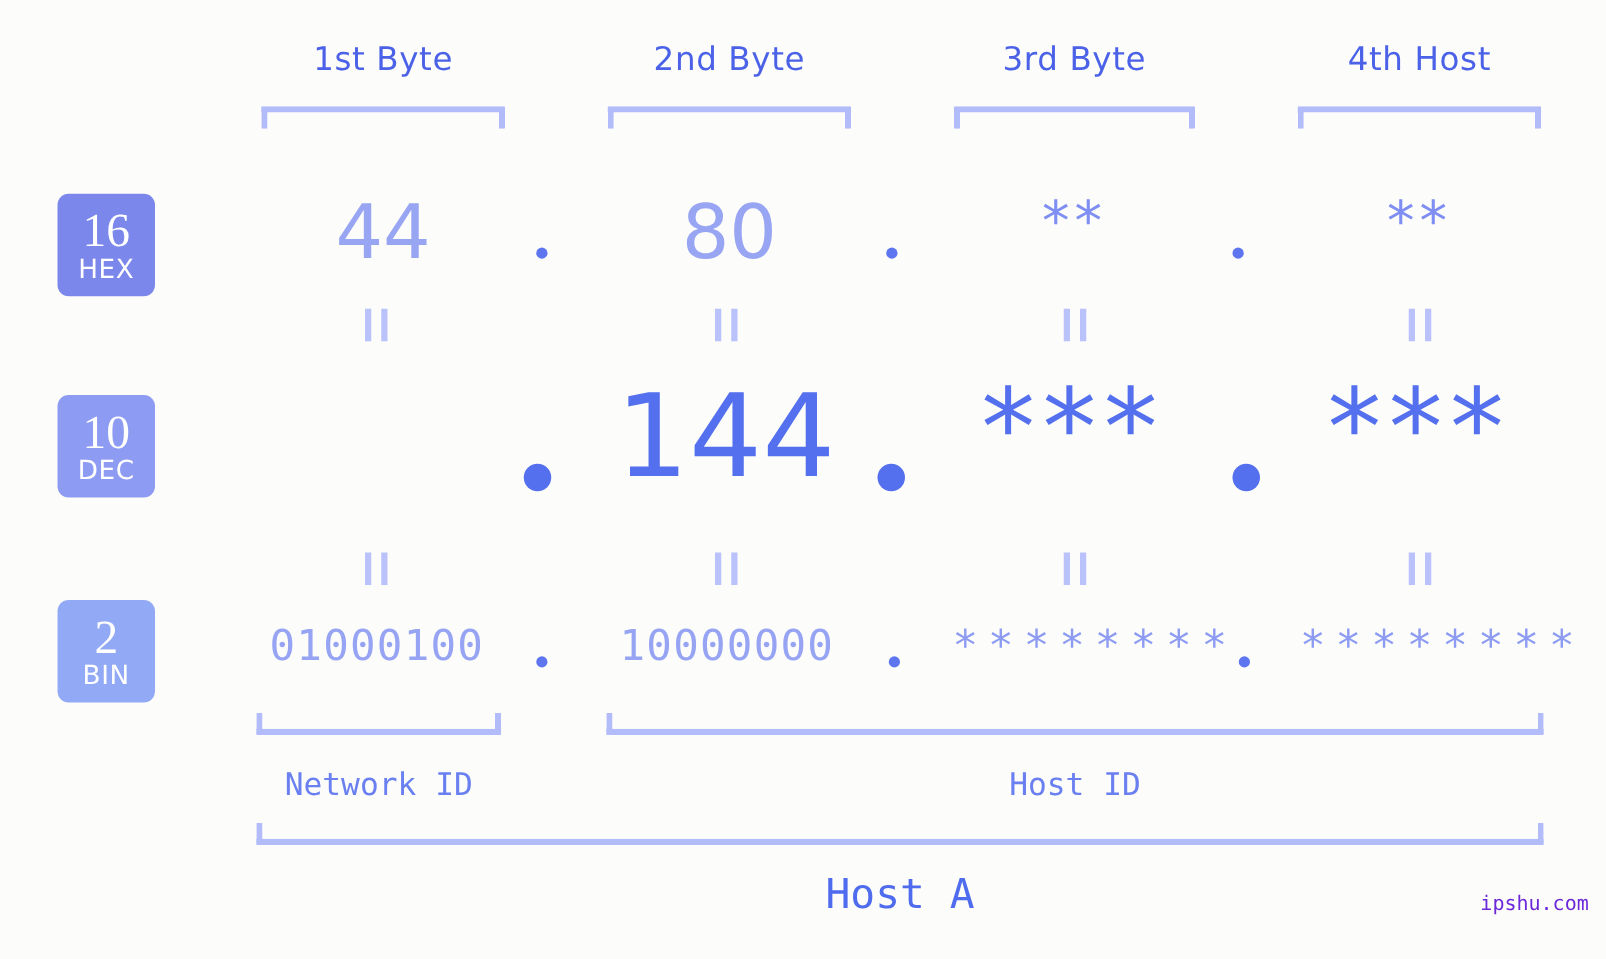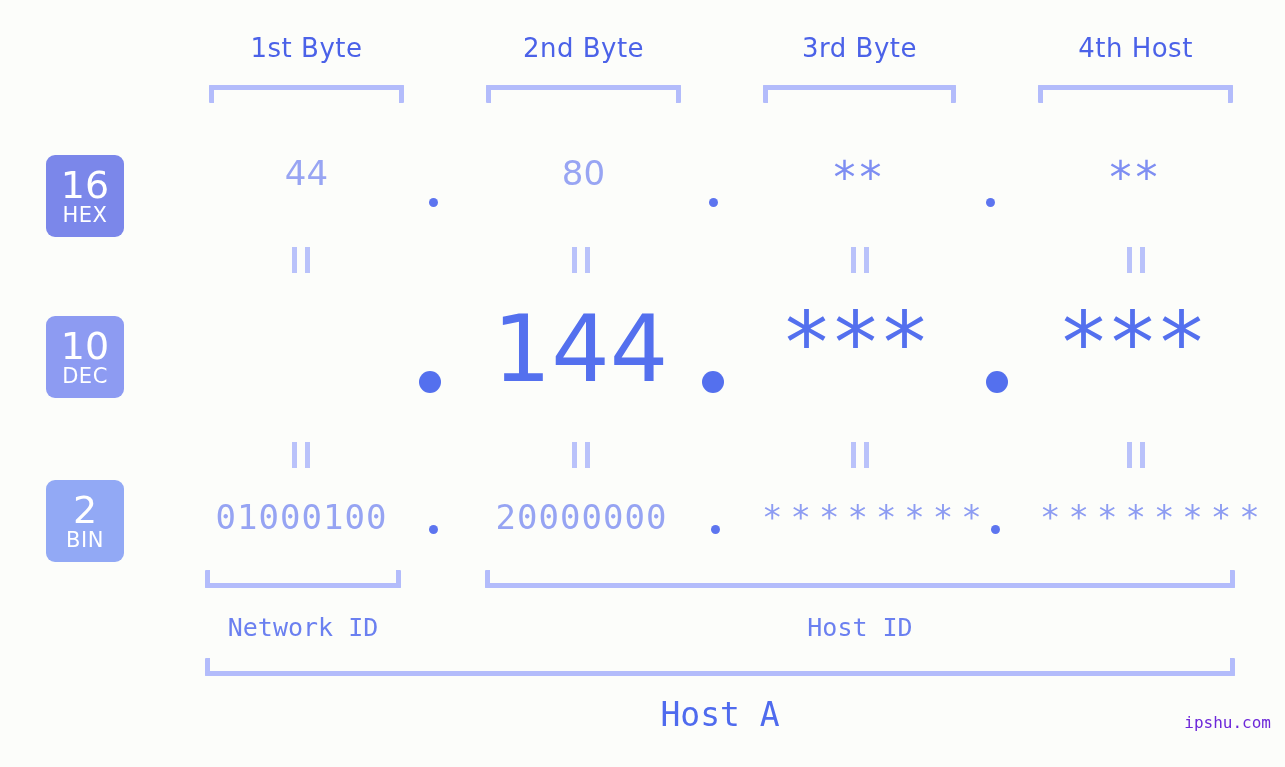--- a/index.html
+++ b/index.html
@@ -63,20 +63,21 @@
     flex-direction: column;
     align-items: center;
     justify-content: center;
     line-height: 1;
   }
   .badge .num {
     font-size: 38px;
     font-weight: 400;
     letter-spacing: 0px;
     margin-bottom: 1px;
+    font-family: Liberation Serif, serif;
   }
   .badge .nm {
     font-size: 21px;
     font-weight: 400;
     letter-spacing: 0.5px;
   }
   .badge-hex { top: 155px; background: #7b87ea; }
   .badge-dec { top: 316px; background: #8d9bf2; }
   .badge-bin { top: 480px; background: #92a9f5; }
 
@@ -85,21 +86,21 @@
     position: absolute;
     text-align: center;
     white-space: nowrap;
     line-height: 1;
   }
 
   
   .hex-val {
     top: 156px;
     font-family: "DejaVu Sans", sans-serif;
-    font-size: 34px;
+    font-size: 60px;
     color: #98a5f3;
   }
   .hex-val.mask { color: #7e8ef2; font-size: 44px; letter-spacing: 4px; }
   .hex-dot {
     position: absolute;
     width: 9px; height: 9px;
     border-radius: 50%;
     background: #5d75ef;
     top: 198px;
   }
@@ -254,21 +255,21 @@
   <div class="eqmark" style="left:851px;top:442px;">
       <i></i>
       <i></i>
     </div>
   <div class="eqmark" style="left:1127px;top:442px;">
       <i></i>
       <i></i>
     </div>
 
   <div class="cell bin-val" style="left:203px;width:197px;">01000100</div>
-  <div class="cell bin-val" style="left:483px;width:197px;">20000000</div>
+  <div class="cell bin-val" style="left:483px;width:197px;">10000000</div>
   <div class="cell bin-val mask" style="left:762px;width:197px;">********</div>
   <div class="cell bin-val mask" style="left:1040px;width:197px;">********</div>
 
   <div class="bin-dot" style="left:429px;"></div>
   <div class="bin-dot" style="left:711px;"></div>
   <div class="bin-dot" style="left:991px;"></div>
 
   <div class="bracket-up" style="left:205px;top:570px;width:196px;"></div>
   <div class="bracket-up" style="left:485px;top:570px;width:750px;"></div>
 

